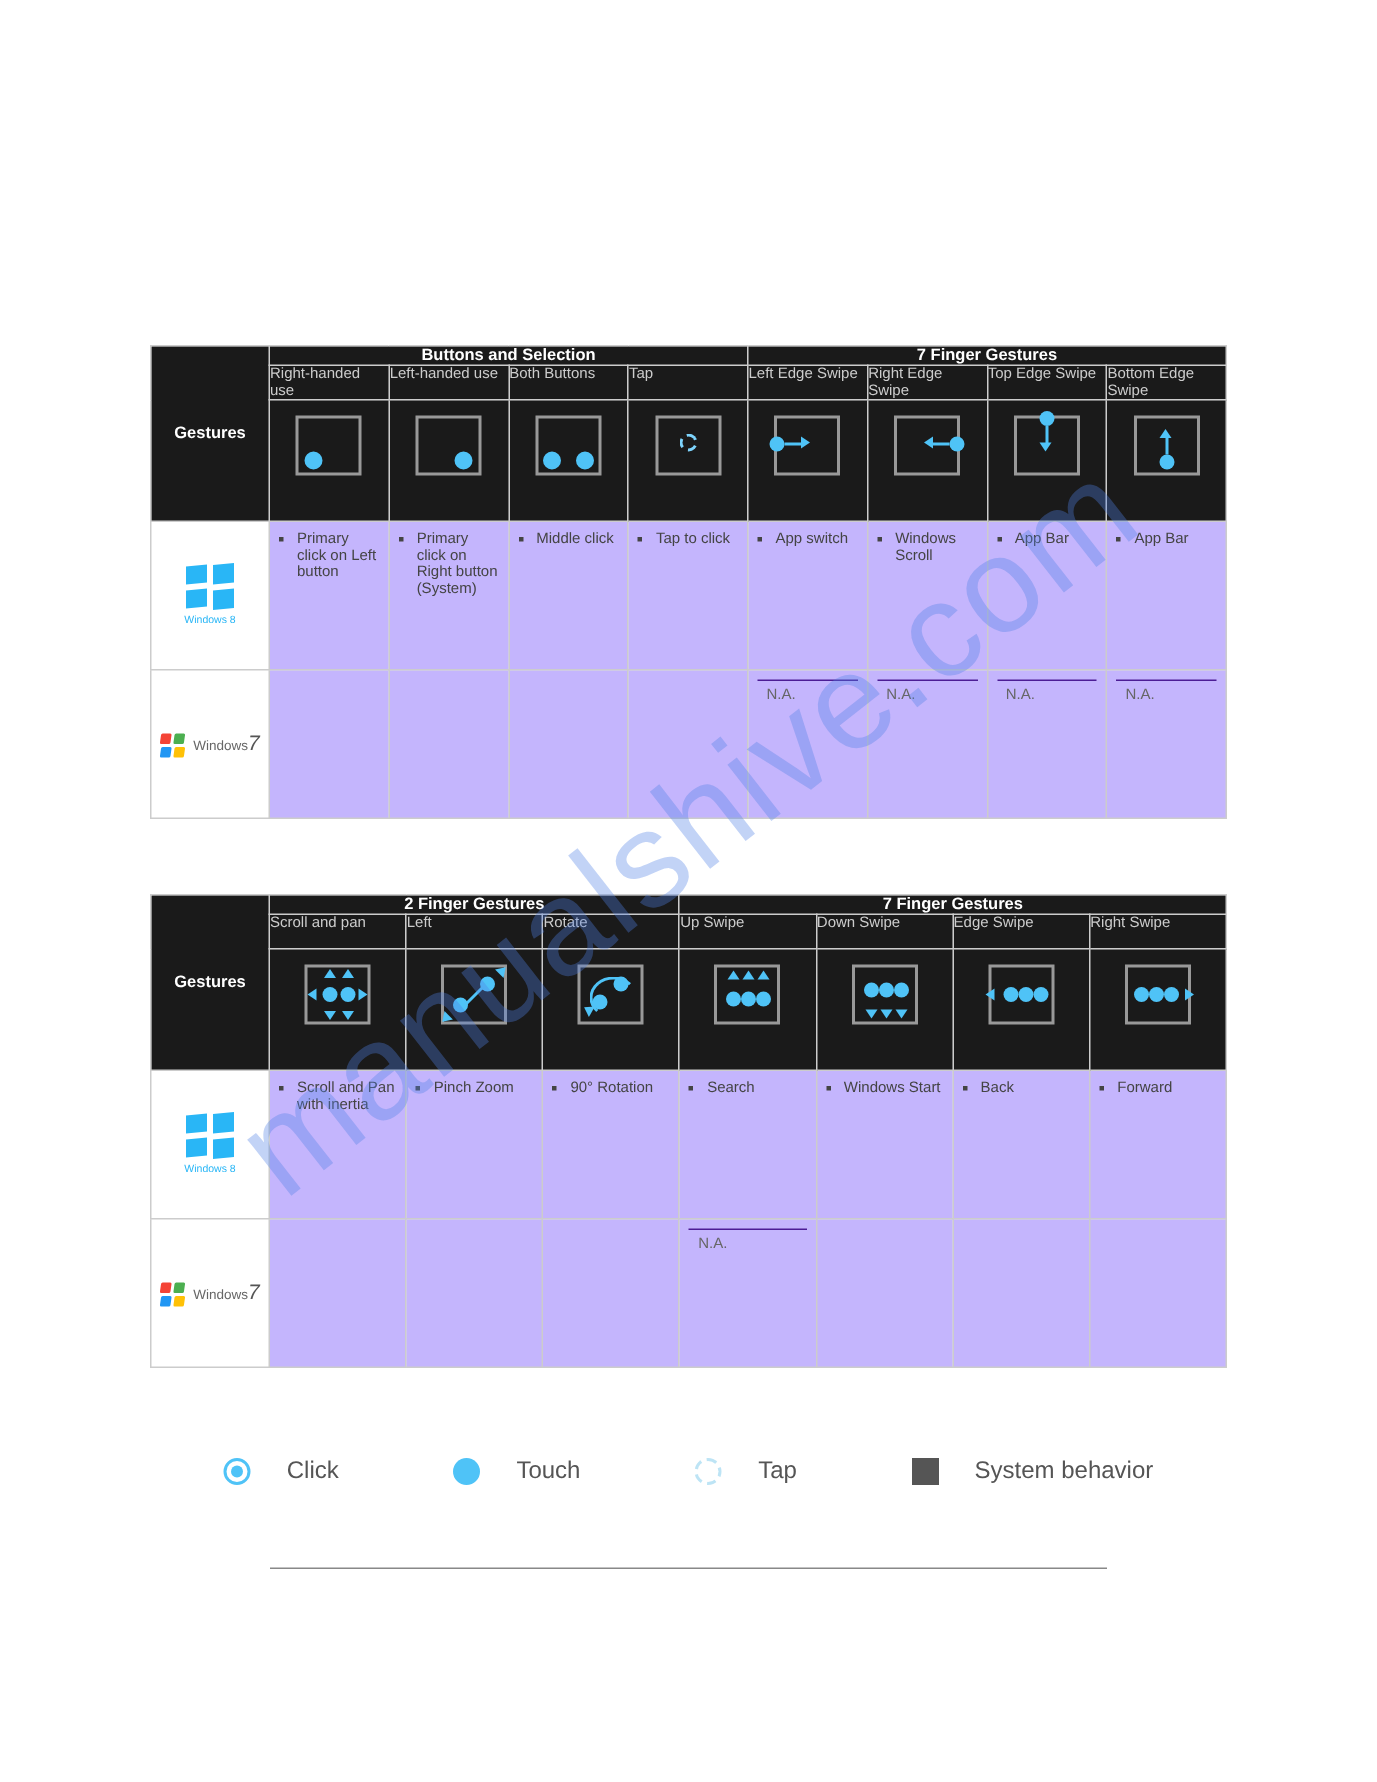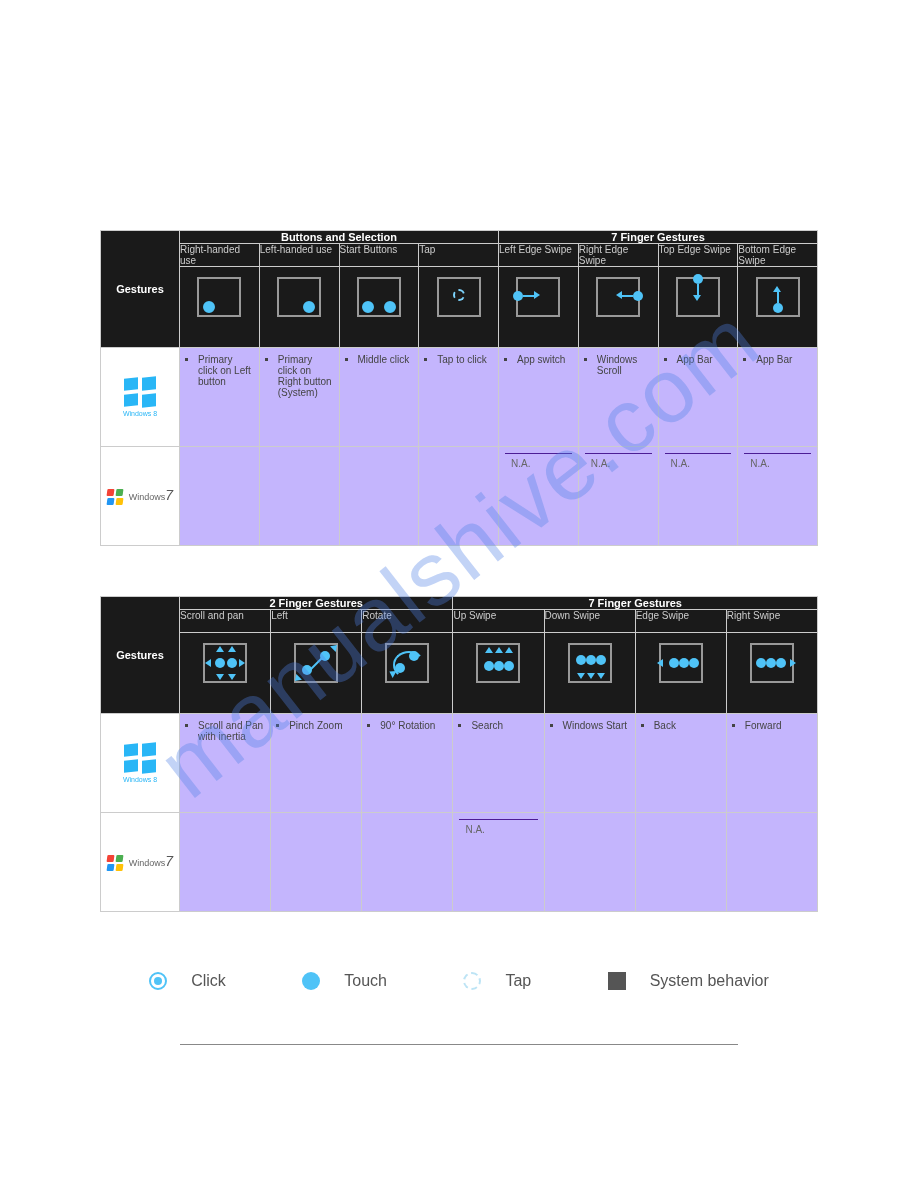--- a/index.html
+++ b/index.html
@@ -263,21 +263,21 @@
   <table class="gesture-table">
     <tbody>
         <tr class="dark">
       <th class="dark gesture-label" rowspan="3">Gestures</th>
       <th class="dark group-header" colspan="4">Buttons and Selection</th>
       <th class="dark group-header" colspan="4">7 Finger Gestures</th>
     </tr>
     <tr class="dark">
       <th class="dark sub-header">Right-handed use</th>
       <th class="dark sub-header">Left-handed use</th>
-      <th class="dark sub-header">Start Buttons</th>
+      <th class="dark sub-header">Both Buttons</th>
       <th class="dark sub-header">Tap</th>
       <th class="dark sub-header">Left Edge Swipe</th>
       <th class="dark sub-header">Right Edge Swipe</th>
       <th class="dark sub-header">Top Edge Swipe</th>
       <th class="dark sub-header">Bottom Edge Swipe</th>
     </tr>
     <tr class="dark">
       <td class="icon-cell">
         <div class="touchpad">
           <div class="ring" style="left:4px;bottom:2px;"></div>

